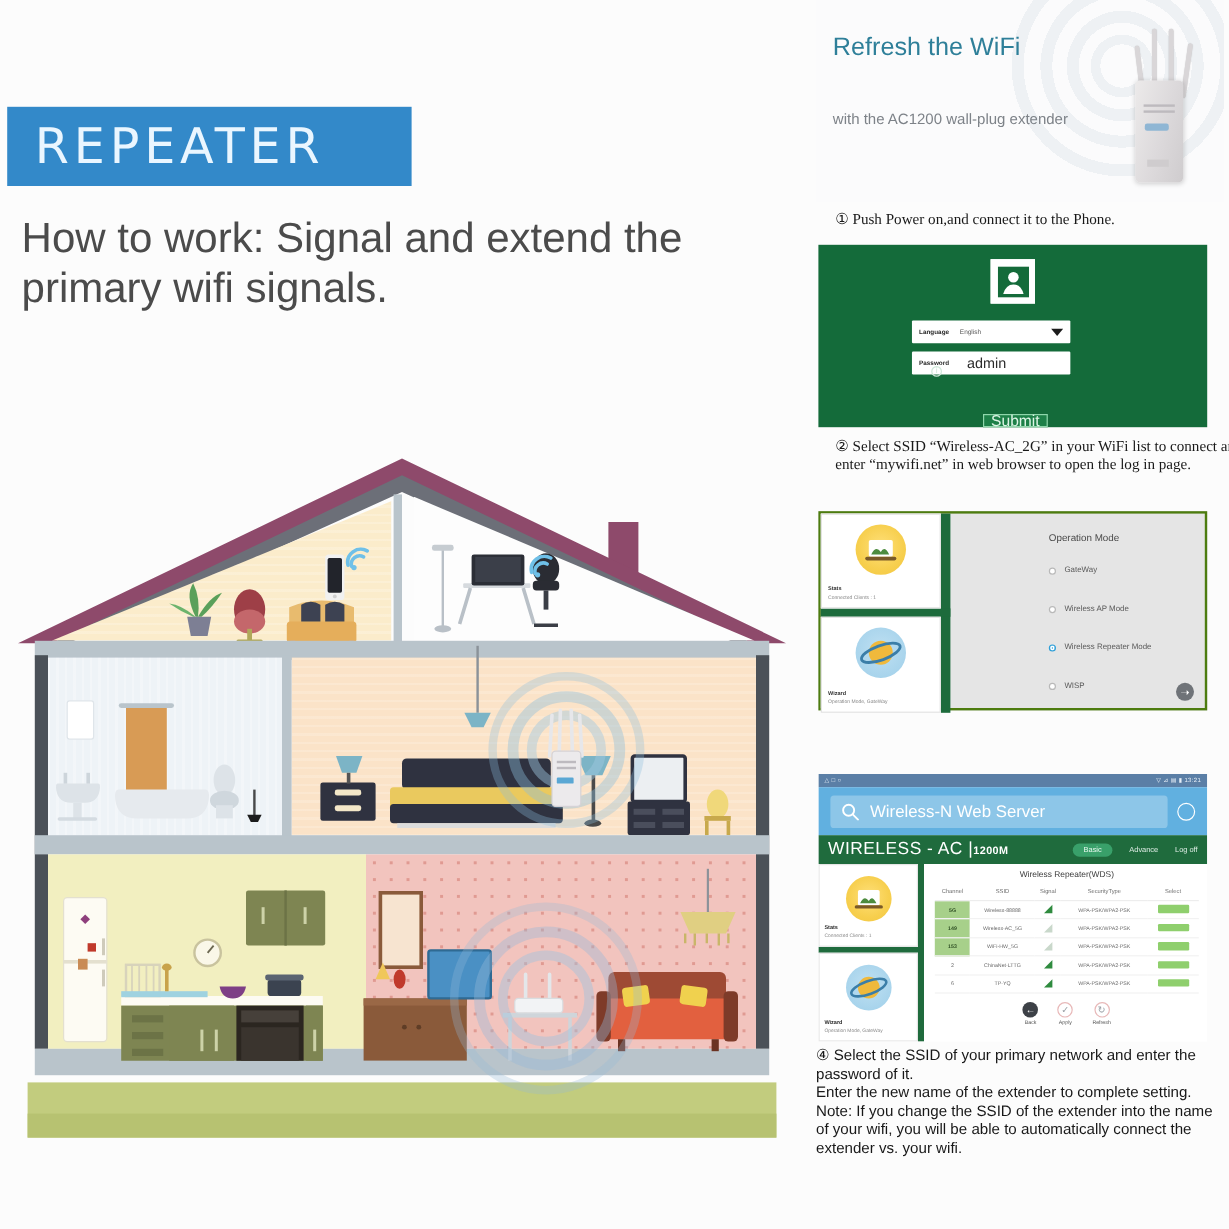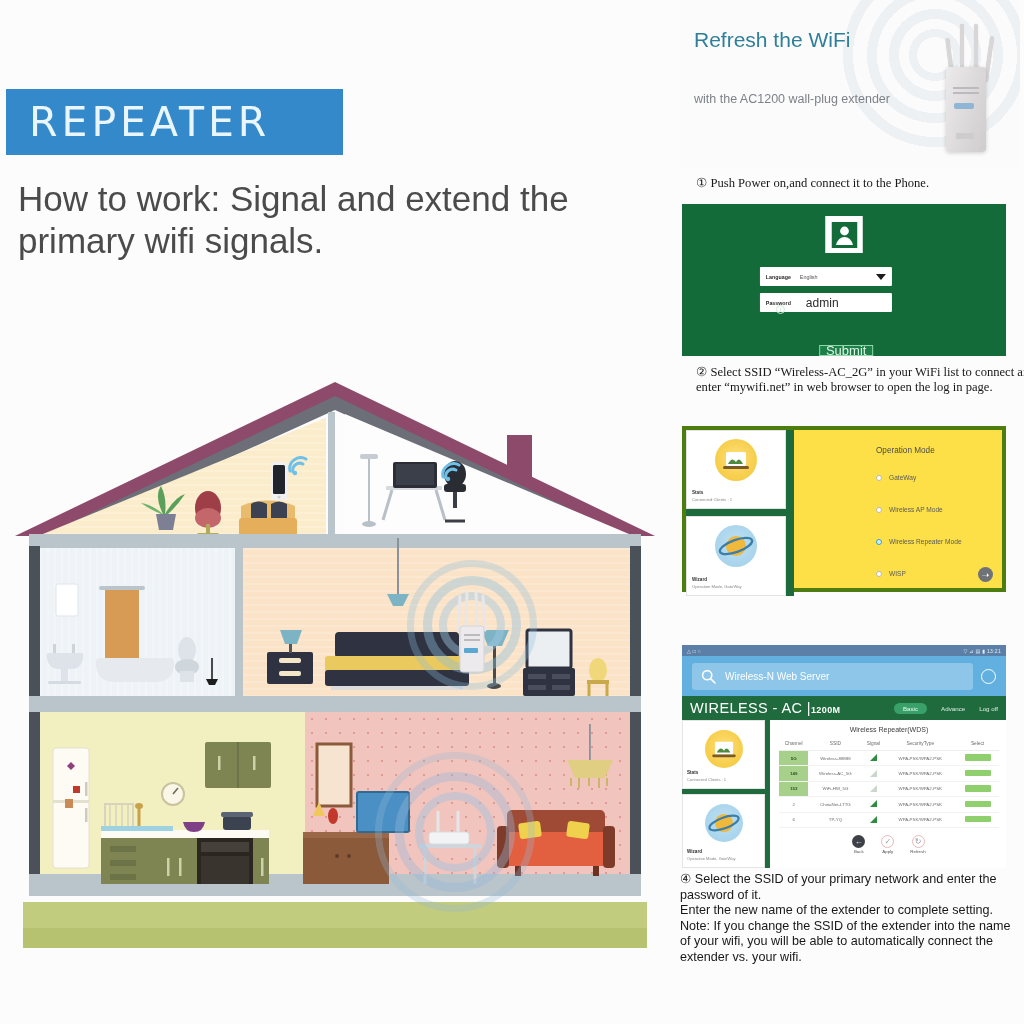--- a/index.html
+++ b/index.html
@@ -127,21 +127,21 @@
     color: #dff5e7; font-size: 13px; display: flex; align-items: center; justify-content: center; margin-top: 23px;
   }
   .info-circle {
     position: absolute; left: 94px; top: 101px; width: 9px; height: 9px; border-radius: 50%;
     border: 1px solid #cfe8d9; color: #cfe8d9; font-size: 7px; line-height: 8px; text-align: center;
   }
 
   
   .opmode-panel {
     position: absolute; left: 14px; top: 426px; width: 324px; height: 166px;
-    background: #fde047; border: 4px solid #4d7c0f;
+    background: #e5e5e5; border: 2px solid #4d7c0f;
   }
   .op-divider-v { position: absolute; left: 100px; top: 0; width: 8px; height: 166px; background: #1d6b3c; }
   .op-divider-h { position: absolute; left: 0; top: 79px; width: 108px; height: 7px; background: #1d6b3c; }
   .op-card { position: absolute; left: 0; width: 100px; background: #fff; border: 1px solid #e3e3e3; }
   .op-badge { position: absolute; left: 50%; transform: translateX(-50%); width: 42px; height: 42px; border-radius: 50%; }
   .badge-yellow { background: radial-gradient(circle at 50% 45%, #ffe07a 0%, #f7cf4e 60%, #f2c63f 100%); }
   .badge-blue   { background: radial-gradient(circle at 50% 45%, #bfe0f2 0%, #a8d4ec 70%, #9bcde8 100%); }
   .op-card .cap { position: absolute; left: 5px; font-size: 4.6px; color: #333; font-weight: bold; }
   .op-card .cap2 { position: absolute; left: 5px; font-size: 4.2px; color: #888; }
 
@@ -159,21 +159,21 @@
 
   
   .phone-panel { position: absolute; left: 14px; top: 645px; width: 324px; height: 223px; overflow: hidden; background: #fff; }
   .phone-status { height: 11px; background: #5b7fa6; display: flex; align-items: center; justify-content: space-between; padding: 0 5px; }
   .phone-status span { font-size: 5px; color: #e6eef6; letter-spacing: .3px; }
   .phone-search { height: 40px; background: #61b0e0; display: flex; align-items: center; padding: 0 10px; }
   .phone-search .pill {
     flex: 1; height: 27px; background: rgba(255,255,255,.28); border-radius: 3px;
     display: flex; align-items: center; gap: 9px; padding: 0 9px;
   }
-  .phone-search .pill .txt { color: #fff; font-size: 10px; }
+  .phone-search .pill .txt { color: #fff; font-size: 14px; }
   .circ-ic { width: 15px; height: 15px; border: 1.6px solid #fff; border-radius: 50%; }
 
   .ac-bar { height: 24px; background: #1f6b3d; display: flex; align-items: center; padding: 0 8px; }
   .ac-bar .brand { color: #fff; font-size: 14.5px; letter-spacing: .4px; }
   .ac-bar .brand small { font-size: 9px; font-weight: bold; }
   .ac-bar .navs { margin-left: auto; display: flex; align-items: center; gap: 14px; }
   .ac-bar .navs .n { color: #dfeee6; font-size: 6.2px; }
   .ac-bar .navs .n.active { background: #39a06a; border-radius: 8px; padding: 2px 9px; color: #eafaf1; }
 
   .admin-body { position: relative; height: 148px; background: #fff; display: flex; }

